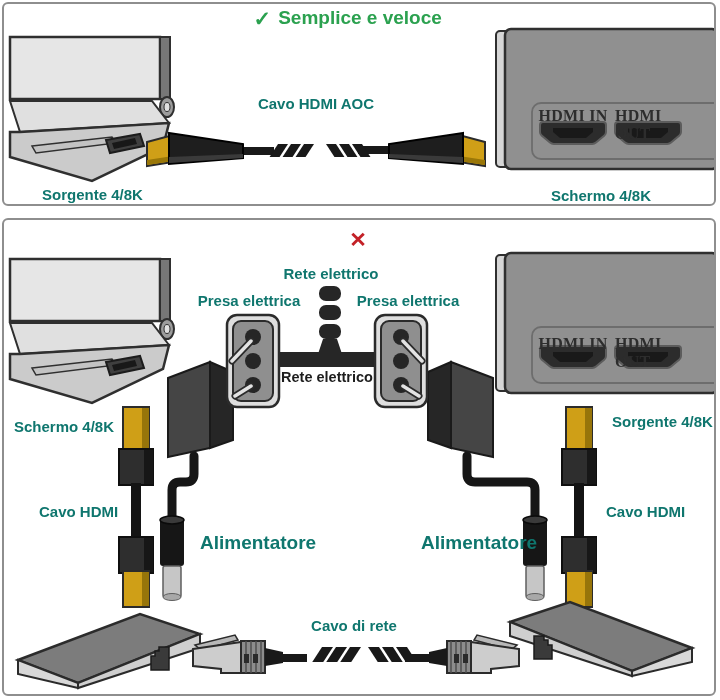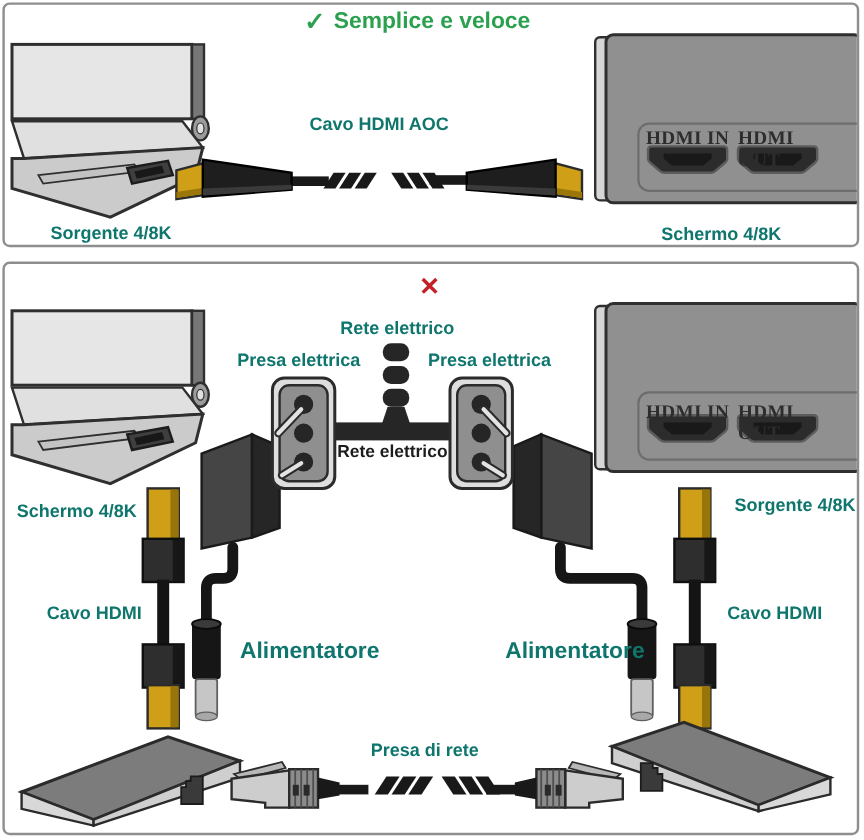--- a/index.html
+++ b/index.html
@@ -235,16 +235,16 @@
     <div class="lbl lbl-15 lbl-c" style="left:404px;top:72px;">Presa elettrica</div>
     <div class="wrap-lbl" style="left:323px;top:148px;">Rete elettrico</div>
     <div class="port-lbl" style="left:569px;top:115px;">HDMI IN</div>
     <div class="port-lbl" style="left:644px;top:115px;">HDMI OUT</div>
     <div class="lbl lbl-15" style="left:10px;top:198px;">Schermo 4/8K</div>
     <div class="lbl lbl-15" style="left:608px;top:193px;">Sorgente 4/8K</div>
     <div class="lbl lbl-15" style="left:35px;top:283px;">Cavo HDMI</div>
     <div class="lbl lbl-15" style="left:602px;top:283px;">Cavo HDMI</div>
     <div class="lbl lbl-14" style="left:196px;top:312px;">Alimentatore</div>
     <div class="lbl lbl-14" style="left:417px;top:312px;">Alimentatore</div>
-    <div class="lbl lbl-15 lbl-c" style="left:350px;top:397px;">Presa di rete</div>
+    <div class="lbl lbl-15 lbl-c" style="left:350px;top:397px;">Cavo di rete</div>
   </div>
 
 </div>
 
 </body></html>

